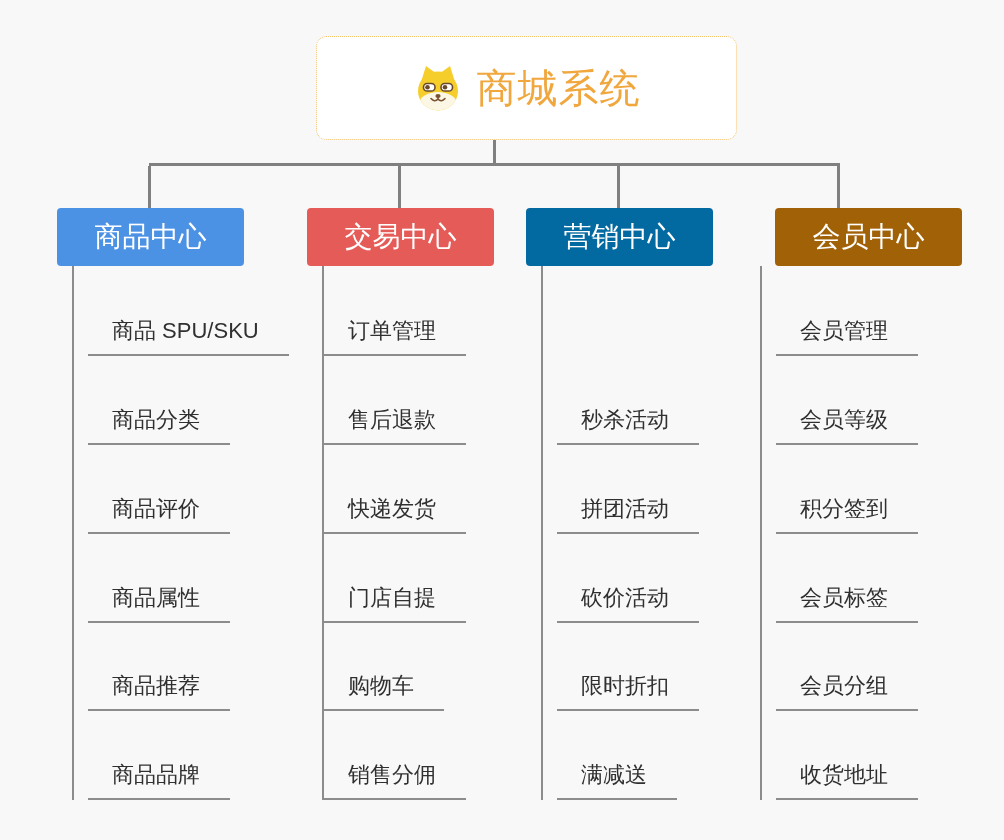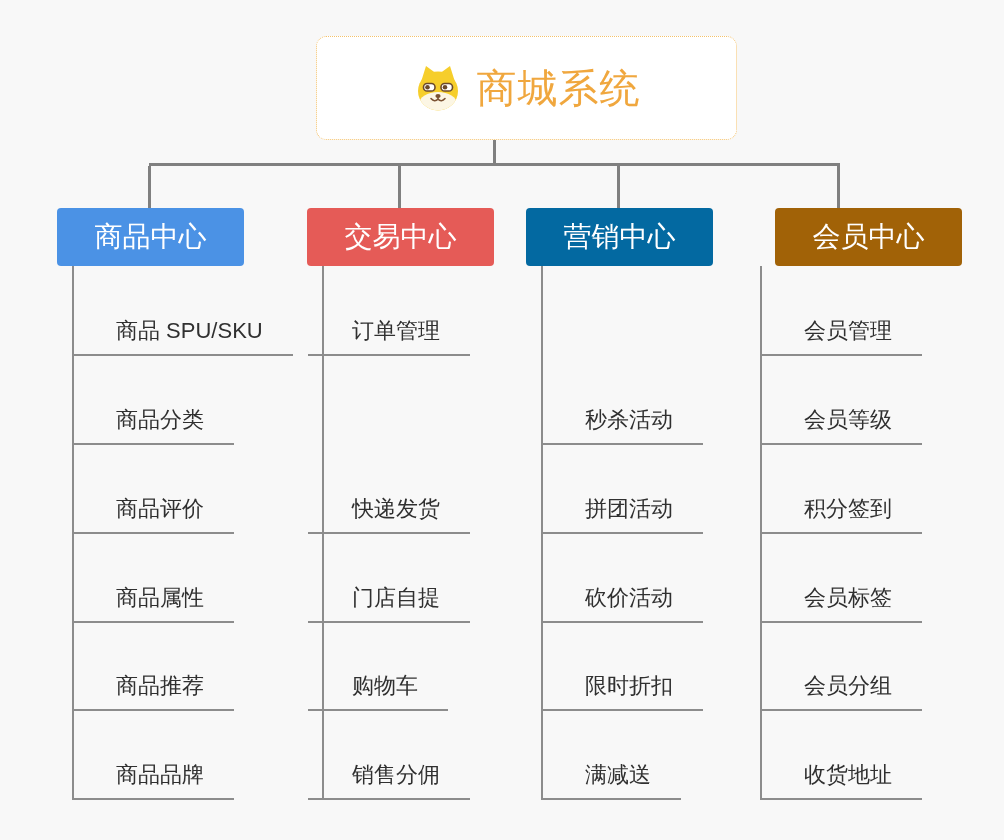--- a/index.html
+++ b/index.html
@@ -33,21 +33,21 @@
     white-space:nowrap;
   }
   .branch.b1{left:57px;background:#4B92E5;}
   .branch.b2{left:307px;background:#E55B57;}
   .branch.b3{left:526px;background:#0369a1;}
   .branch.b4{left:775px;background:#a16207;}
 
   
   .child{
     position:absolute;white-space:nowrap;font-size:22px;color:#303030;
-    line-height:34px;padding:0 30px 6px 44px;border-bottom:2px solid #8C8C8C;
+    line-height:34px;padding:0 30px 6px 24px;border-bottom:2px solid #8C8C8C;margin-left:16px;
   }
   .child.c1{left:72px;} .child.c2{left:308px;} .child.c3{left:541px;} .child.c4{left:760px;}
   .child.r1{top:314px;} .child.r2{top:403px;} .child.r3{top:492px;}
   .child.r4{top:581px;} .child.r5{top:669px;} .child.r6{top:758px;}
 </style>
 </head>
 <body>
 
 <div class="canvas">
 
@@ -87,20 +87,21 @@
   <div class="branch b4">会员中心</div>
 
   <div class="child c1 r1">商品 SPU/SKU</div>
   <div class="child c1 r2">商品分类</div>
   <div class="child c1 r3">商品评价</div>
   <div class="child c1 r4">商品属性</div>
   <div class="child c1 r5">商品推荐</div>
   <div class="child c1 r6">商品品牌</div>
 
   <div class="child c2 r1">订单管理</div>
+  <div class="child c2 r2">售后退款</div>
   <div class="child c2 r3">快递发货</div>
   <div class="child c2 r4">门店自提</div>
   <div class="child c2 r5">购物车</div>
   <div class="child c2 r6">销售分佣</div>
 
   <div class="child c3 r2">秒杀活动</div>
   <div class="child c3 r3">拼团活动</div>
   <div class="child c3 r4">砍价活动</div>
   <div class="child c3 r5">限时折扣</div>
   <div class="child c3 r6">满减送</div>

